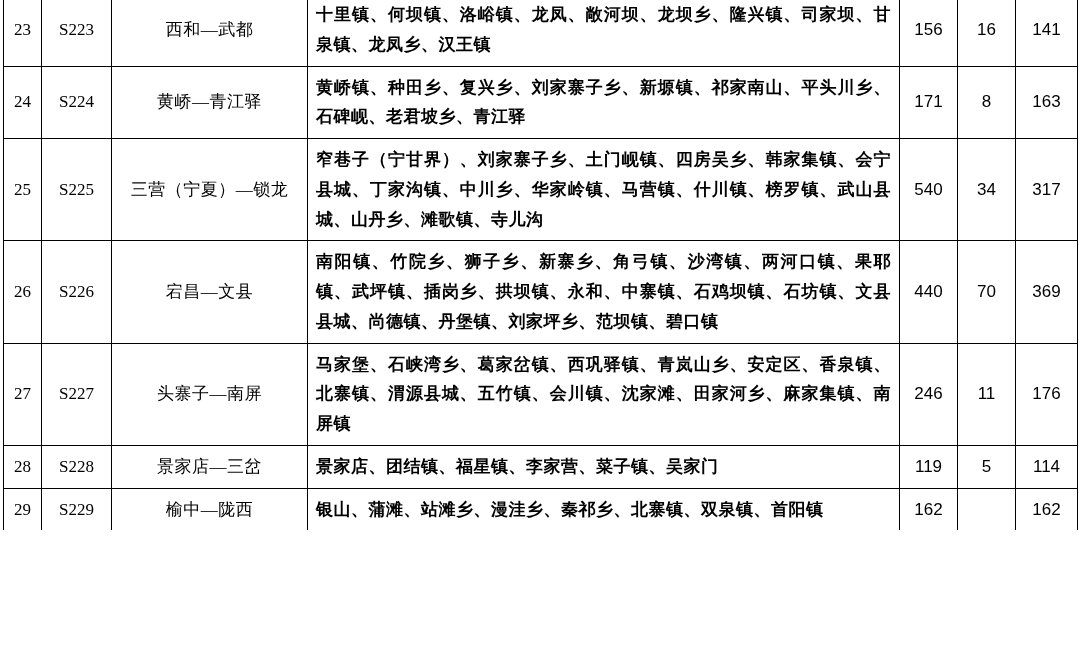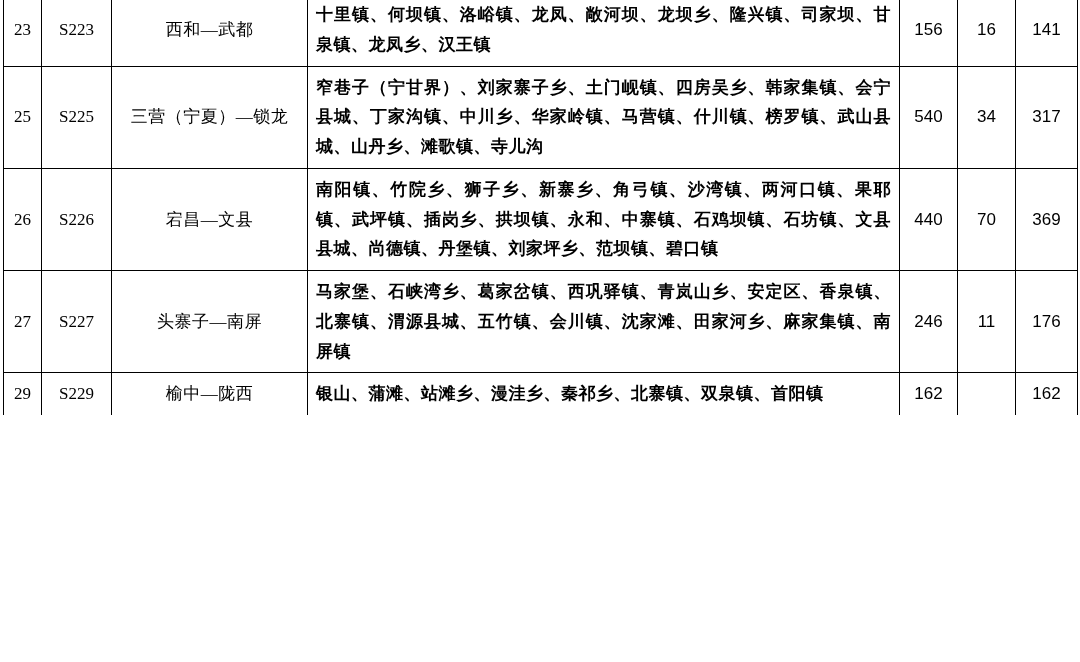--- a/index.html
+++ b/index.html
@@ -85,20 +85,29 @@
       <tr class="clipped-top">
         <td class="index">23</td>
         <td class="code">S223</td>
         <td class="name">西和—武都</td>
         <td class="towns">十里镇、何坝镇、洛峪镇、龙凤、敞河坝、龙坝乡、隆兴镇、司家坝、甘泉镇、龙凤乡、汉王镇</td>
         <td class="num">156</td>
         <td class="num">16</td>
         <td class="num">141</td>
       </tr>
       <tr>
+        <td class="index">24</td>
+        <td class="code">S224</td>
+        <td class="name">黄峤—青江驿</td>
+        <td class="towns">黄峤镇、种田乡、复兴乡、刘家寨子乡、新塬镇、祁家南山、平头川乡、石碑岘、老君坡乡、青江驿</td>
+        <td class="num">171</td>
+        <td class="num">8</td>
+        <td class="num">163</td>
+      </tr>
+      <tr>
         <td class="index">25</td>
         <td class="code">S225</td>
         <td class="name">三营（宁夏）—锁龙</td>
         <td class="towns">窄巷子（宁甘界）、刘家寨子乡、土门岘镇、四房吴乡、韩家集镇、会宁县城、丁家沟镇、中川乡、华家岭镇、马营镇、什川镇、榜罗镇、武山县城、山丹乡、滩歌镇、寺儿沟</td>
         <td class="num">540</td>
         <td class="num">34</td>
         <td class="num">317</td>
       </tr>
       <tr>
         <td class="index">26</td>
@@ -111,20 +120,29 @@
       </tr>
       <tr>
         <td class="index">27</td>
         <td class="code">S227</td>
         <td class="name">头寨子—南屏</td>
         <td class="towns">马家堡、石峡湾乡、葛家岔镇、西巩驿镇、青岚山乡、安定区、香泉镇、北寨镇、渭源县城、五竹镇、会川镇、沈家滩、田家河乡、麻家集镇、南屏镇</td>
         <td class="num">246</td>
         <td class="num">11</td>
         <td class="num">176</td>
       </tr>
+      <tr>
+        <td class="index">28</td>
+        <td class="code">S228</td>
+        <td class="name">景家店—三岔</td>
+        <td class="towns">景家店、团结镇、福星镇、李家营、菜子镇、吴家门</td>
+        <td class="num">119</td>
+        <td class="num">5</td>
+        <td class="num">114</td>
+      </tr>
       <tr class="clipped-bottom">
         <td class="index">29</td>
         <td class="code">S229</td>
         <td class="name">榆中—陇西</td>
         <td class="towns">银山、蒲滩、站滩乡、漫洼乡、秦祁乡、北寨镇、双泉镇、首阳镇</td>
         <td class="num">162</td>
         <td class="num"></td>
         <td class="num">162</td>
       </tr>
     </tbody>

